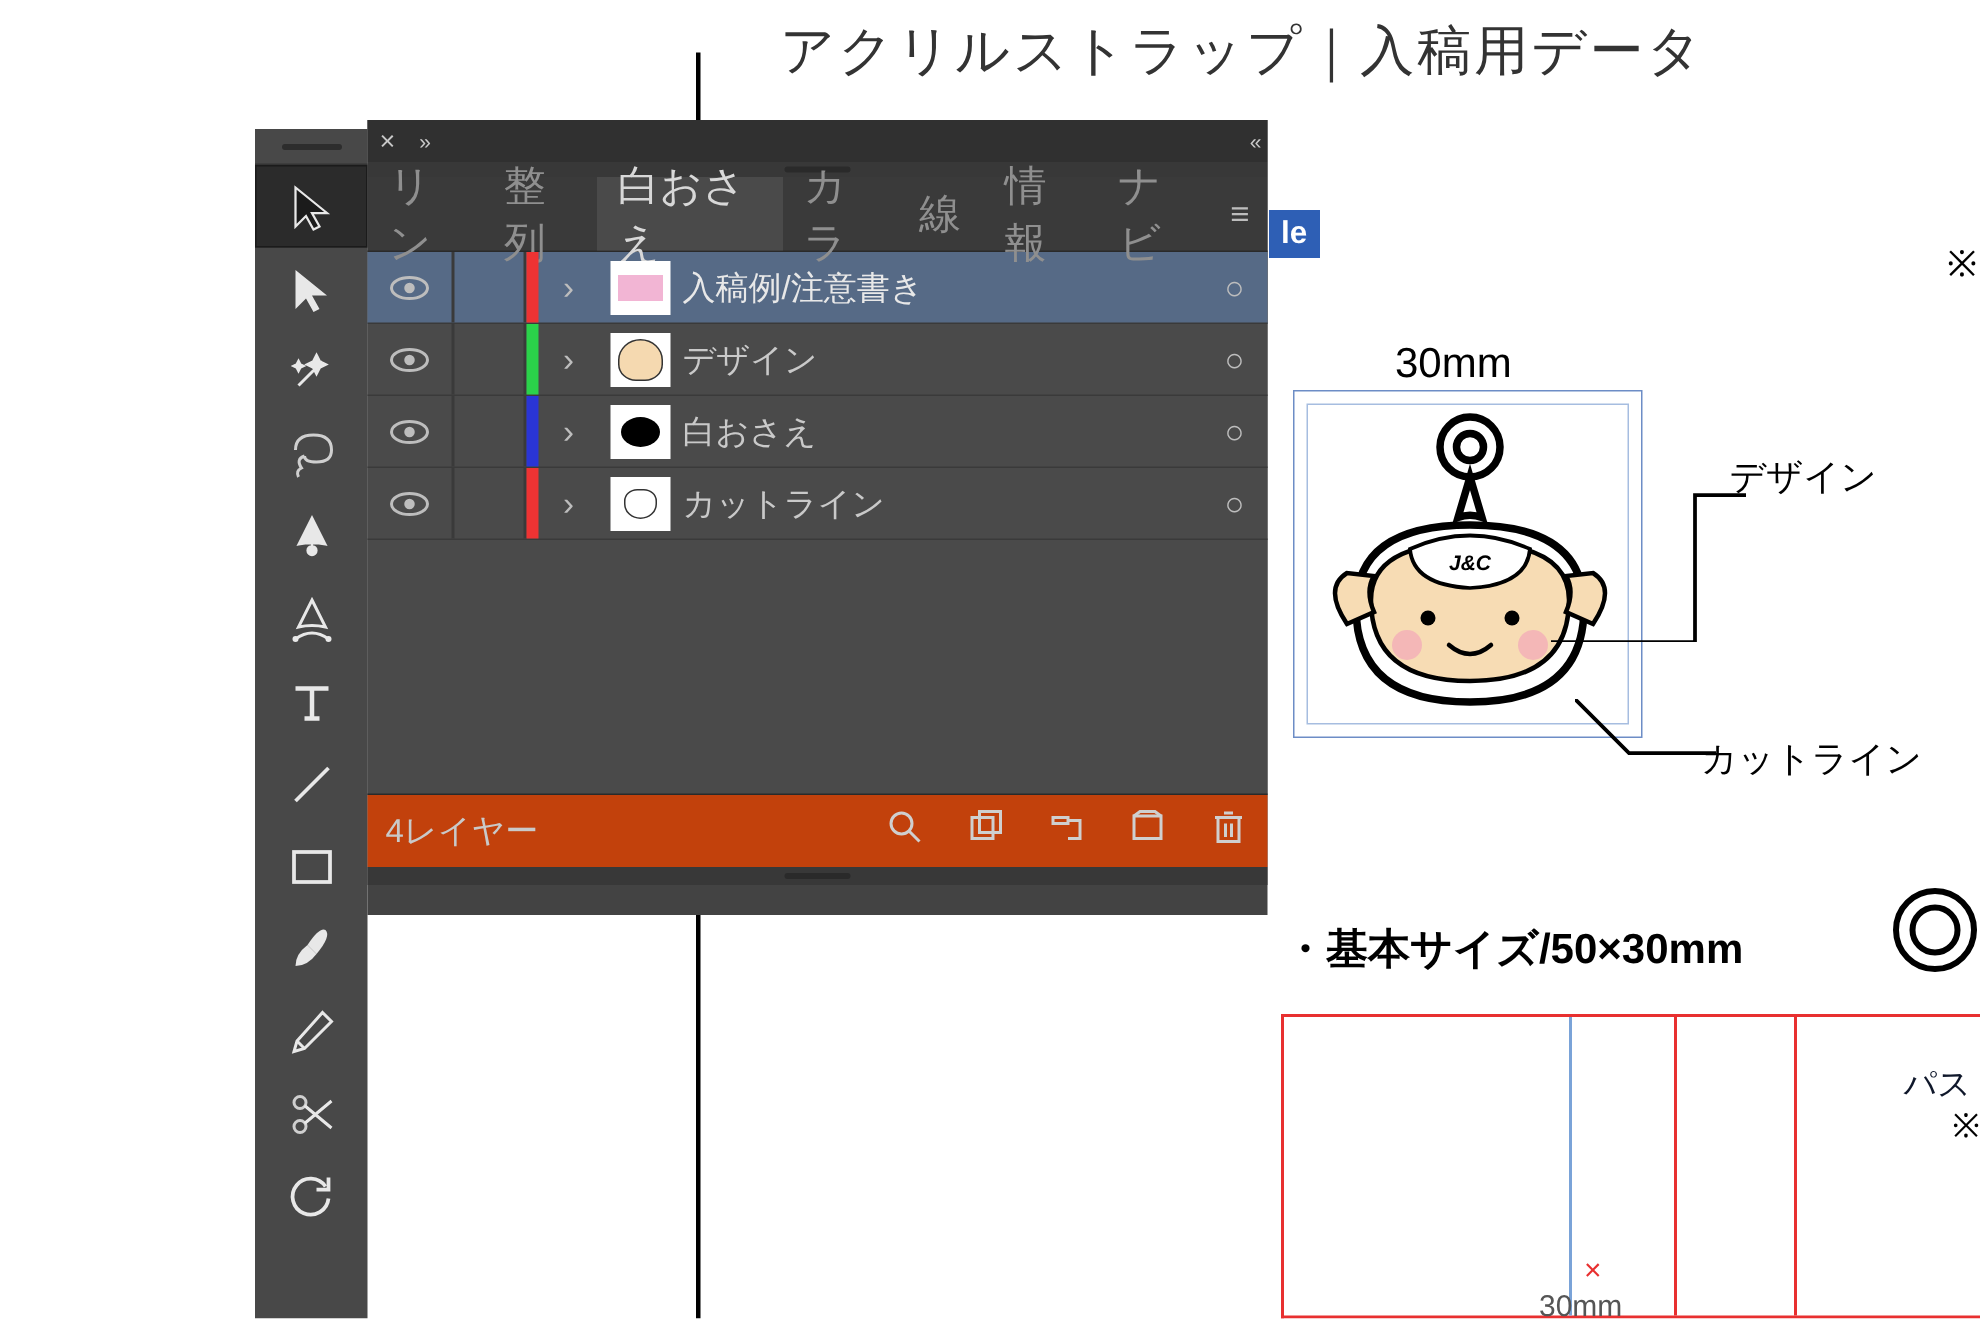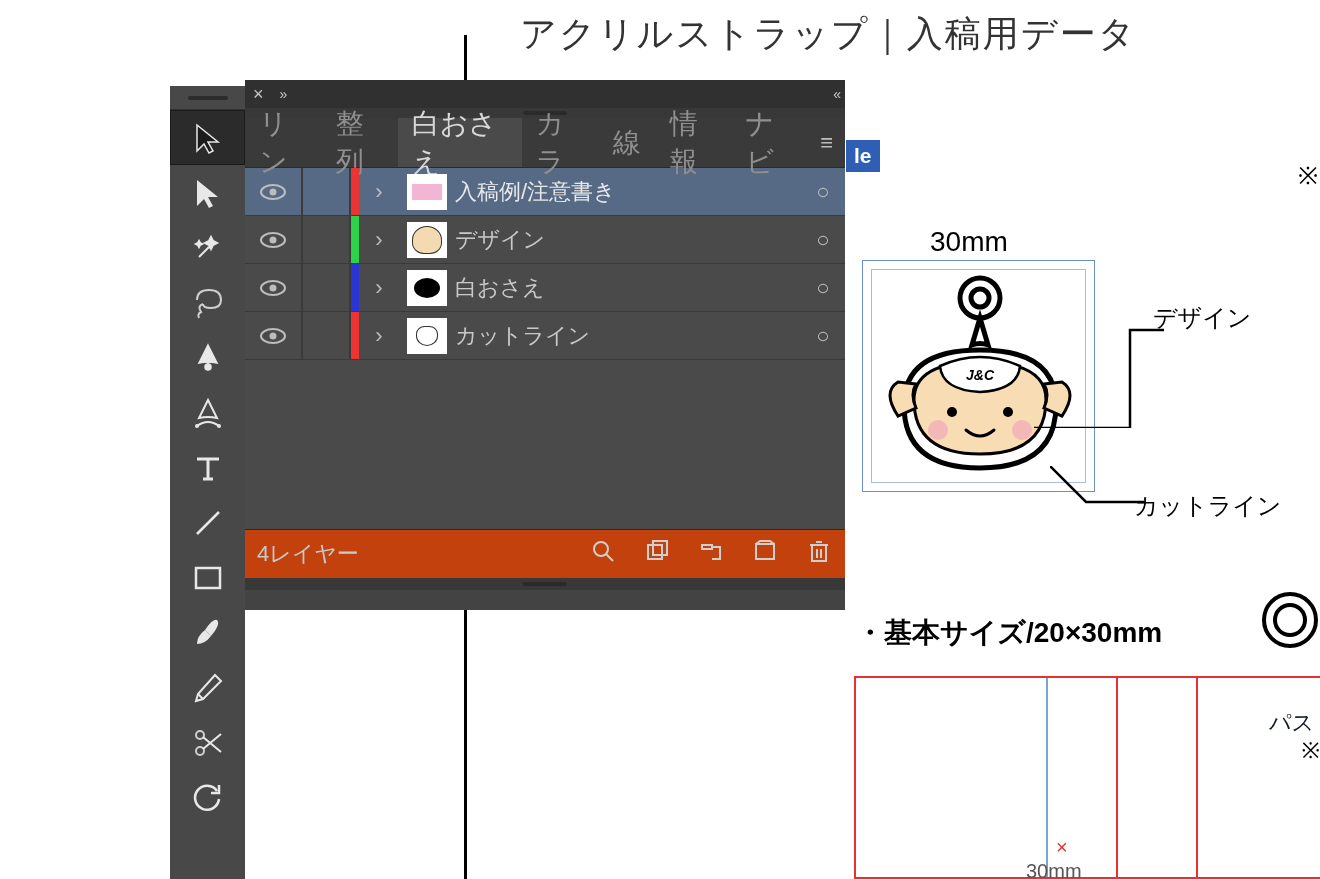--- a/index.html
+++ b/index.html
@@ -115,21 +115,21 @@
 
   <div class="lbl-design">デザイン</div>
   <div class="lbl-cut">カットライン</div>
   <svg class="lead1">
       <path d="M0 100 L96 100 L96 2 L130 2" stroke="#000" stroke-width="2.5" fill="none"></path>
     </svg>
   <svg class="lead2">
       <path d="M0 0 L36 36 L94 36" stroke="#000" stroke-width="2.5" fill="none"></path>
     </svg>
 
-  <div class="section-size">・基本サイズ/20×30mm</div>
+  <div class="section-size">・基本サイズ/50×30mm</div>
   <div class="dblcircle"></div>
   <div class="redframe">
     <div class="col1"></div>
     <div class="col2"></div>
     <div class="col3"></div>
     <div class="pink">パス</div>
     <div class="starline">※</div>
     <div class="x">×</div>
     <div class="dim2">30mm</div>
   </div>

